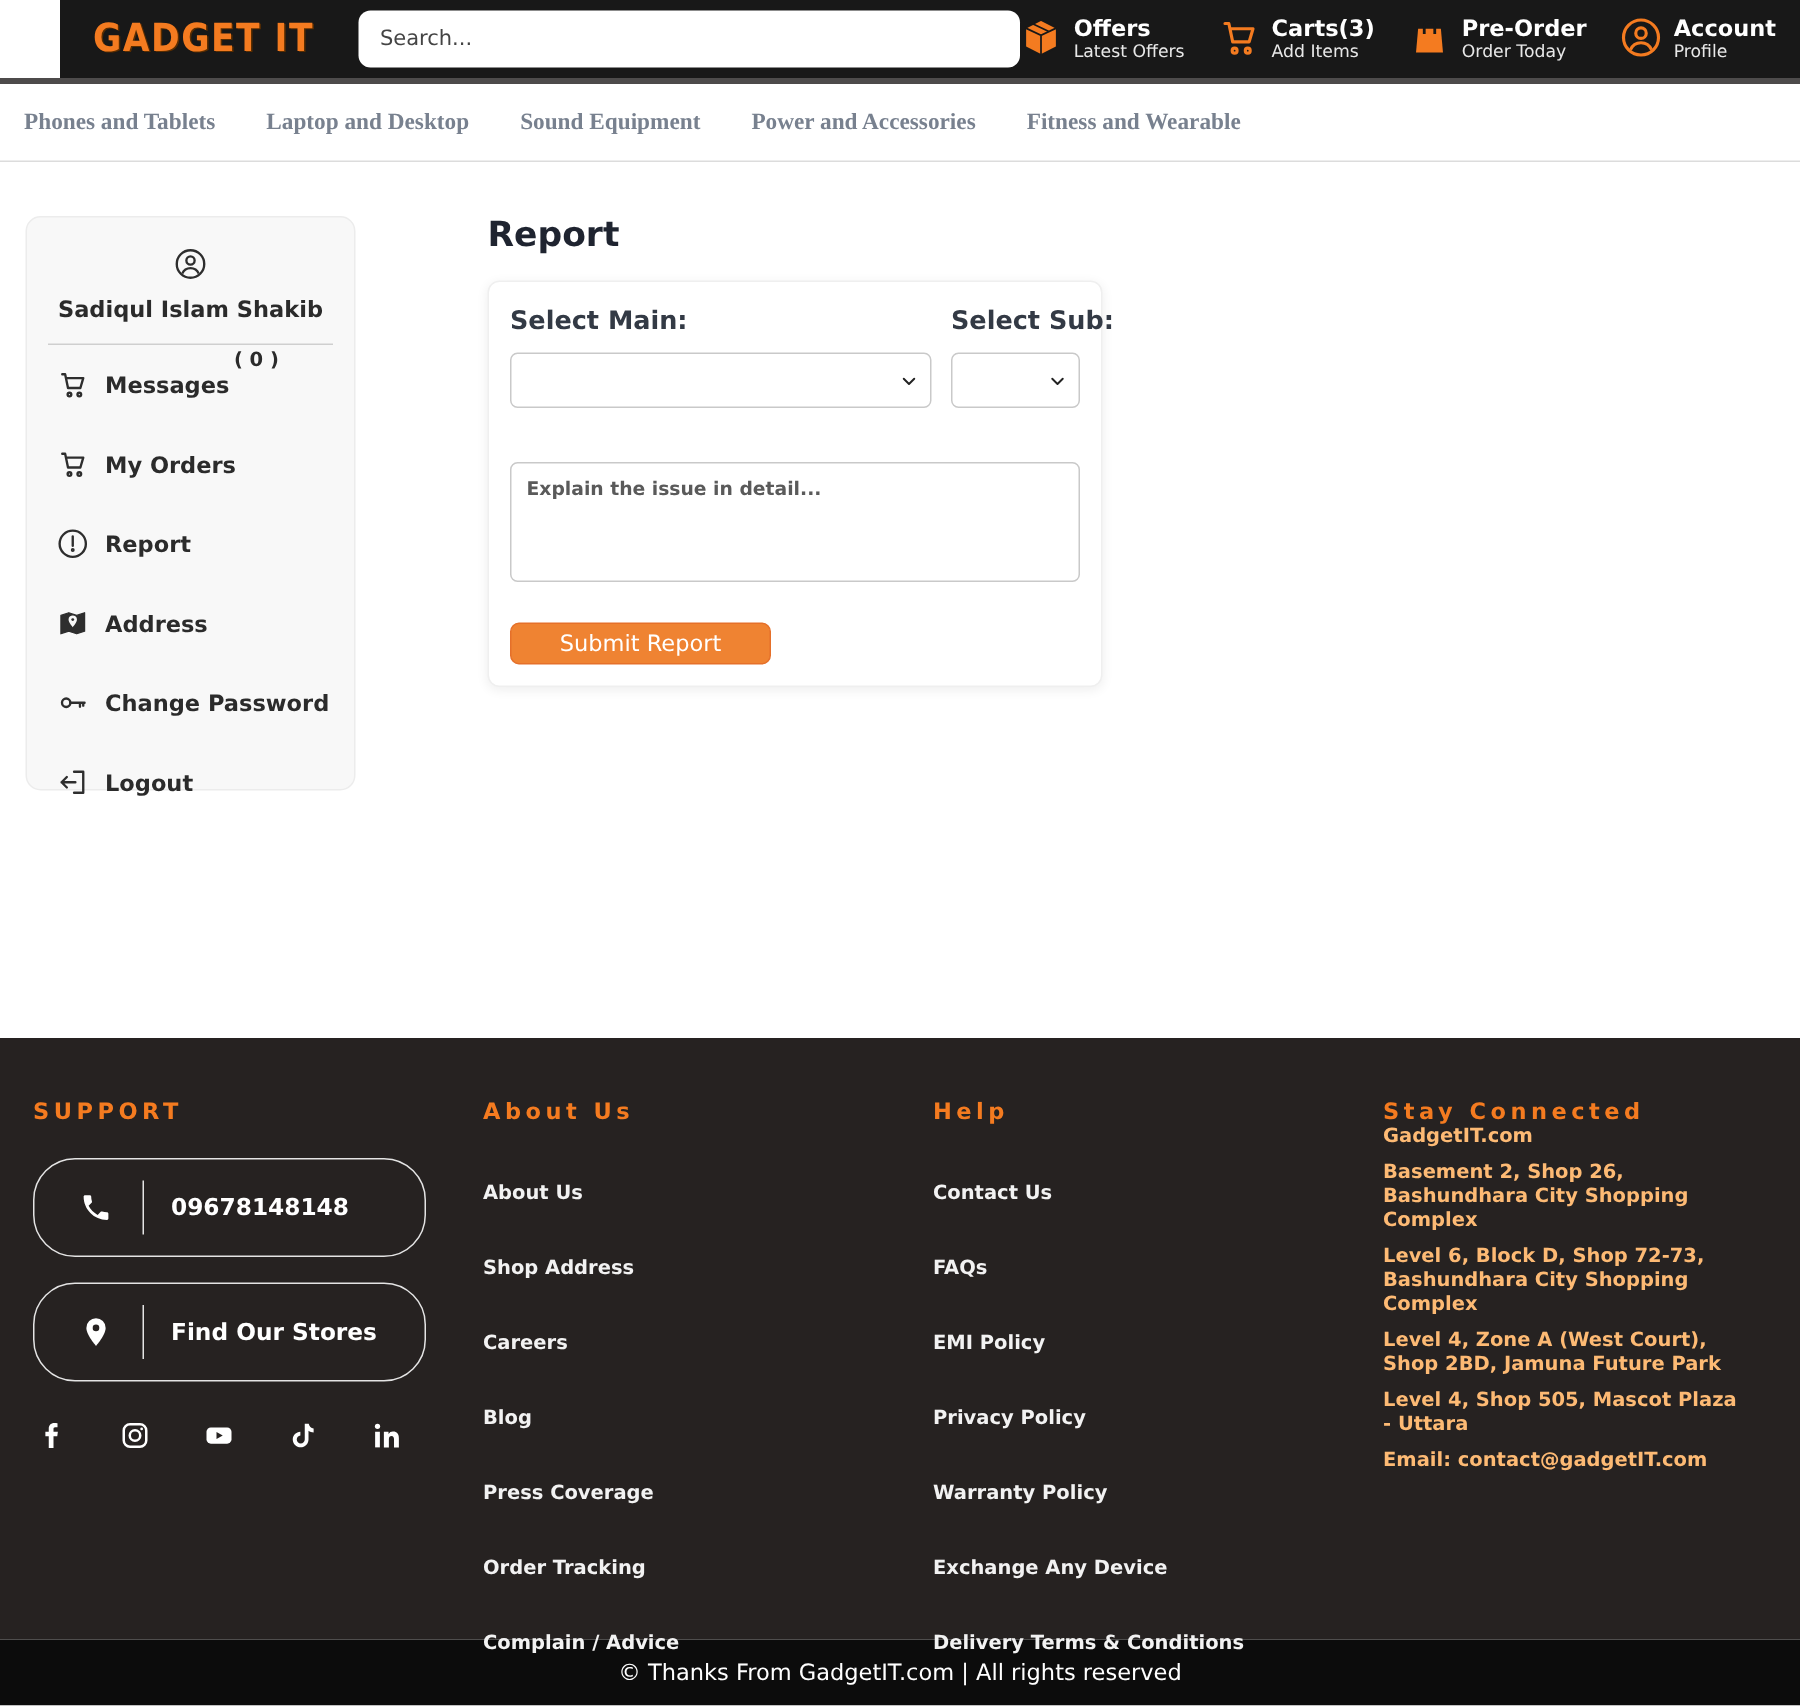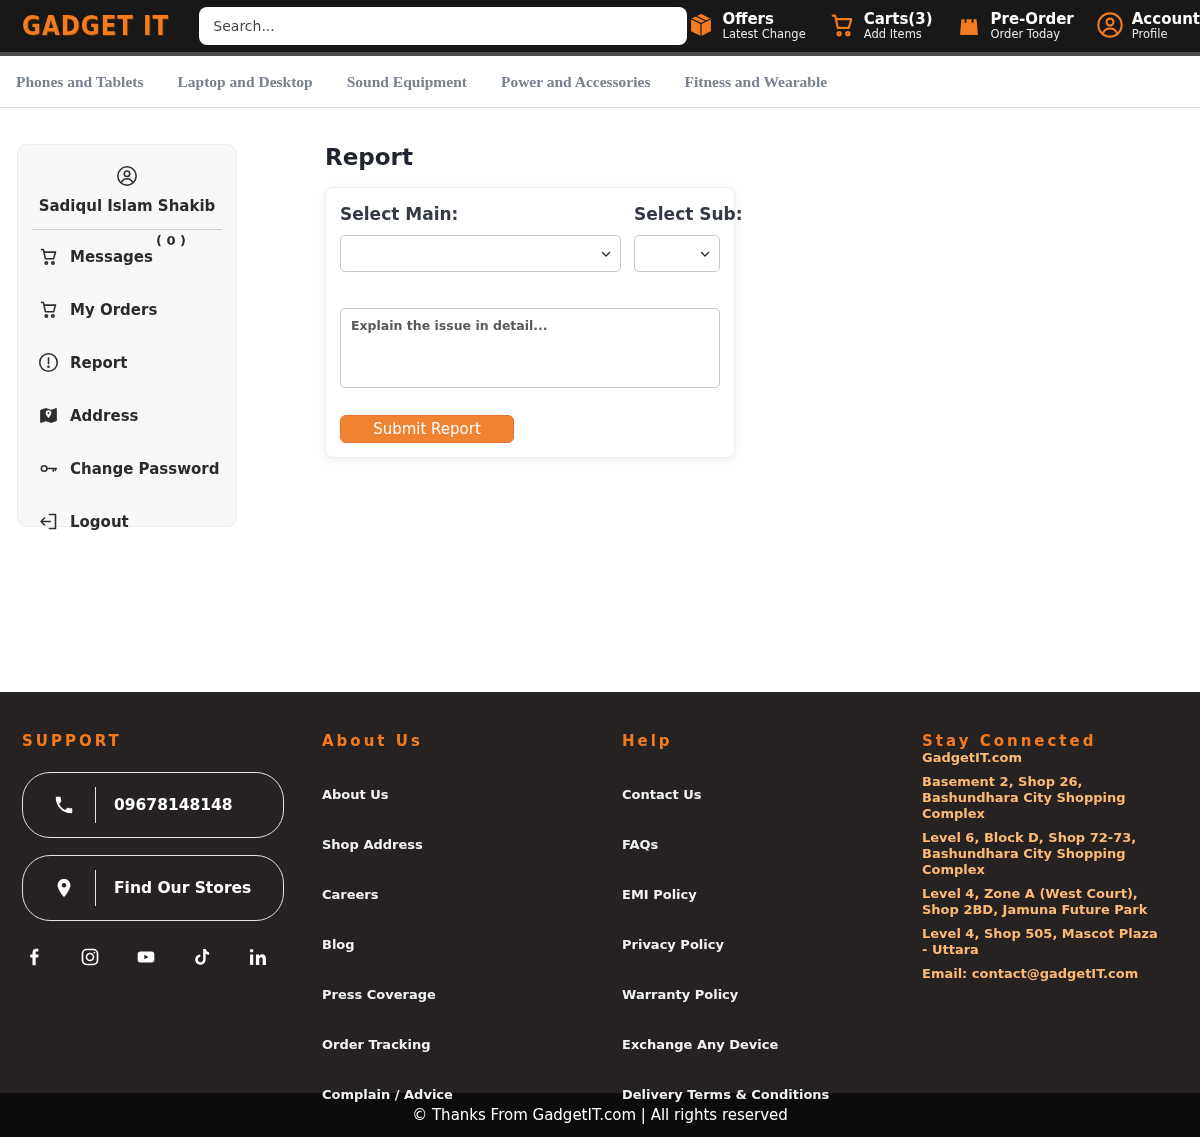--- a/index.html
+++ b/index.html
@@ -11,21 +11,22 @@
     background: #ffffff;
     color: #222;
   }
 
   
   .topbar {
     height: 52px;
     background: #181818;
     display: flex;
     align-items: center;
-    padding: 0 0 0 22px;
+    padding: 0 16px 0 22px;
+    margin-left: 40px;
   }
   .header-shadow { height: 4px; background: #4d4b4b; }
   .logo {
     color: #f47b20;
     font-weight: 900;
     font-size: 23px;
     letter-spacing: 1px;
     transform: scaleY(1.12);
     white-space: nowrap;
     text-shadow: 1px 1px 0 #5a2d00;
@@ -268,21 +269,21 @@
 
     <div class="tb-action">
       <span class="ticon">
         <svg viewBox="0 0 24 24">
             <path fill="currentColor" stroke="#181818" stroke-width="1" stroke-linejoin="round" d="M12 2 3 6.5v11L12 22l9-4.5v-11L12 2z"></path>
             <path fill="none" stroke="#181818" stroke-width="1" d="M3 6.5l9 4.3 9-4.3M12 10.8V22M7.5 4.3l9 4.3"></path>
           </svg>
       </span>
       <span class="tb-txt">
         <span class="tb-title">Offers</span>
-        <span class="tb-sub">Latest Change</span>
+        <span class="tb-sub">Latest Offers</span>
       </span>
     </div>
 
     <div class="tb-action">
       <span class="ticon">
         <svg viewBox="0 0 24 24" fill="none" stroke="currentColor" stroke-width="1.8" stroke-linecap="round" stroke-linejoin="round">
             <circle cx="9.5" cy="19.5" r="1.4"></circle>
             <circle cx="17" cy="19.5" r="1.4"></circle>
             <path d="M4 4h2.2l2.2 10.5h9.4l2.2-7.5H7"></path>
           </svg>

